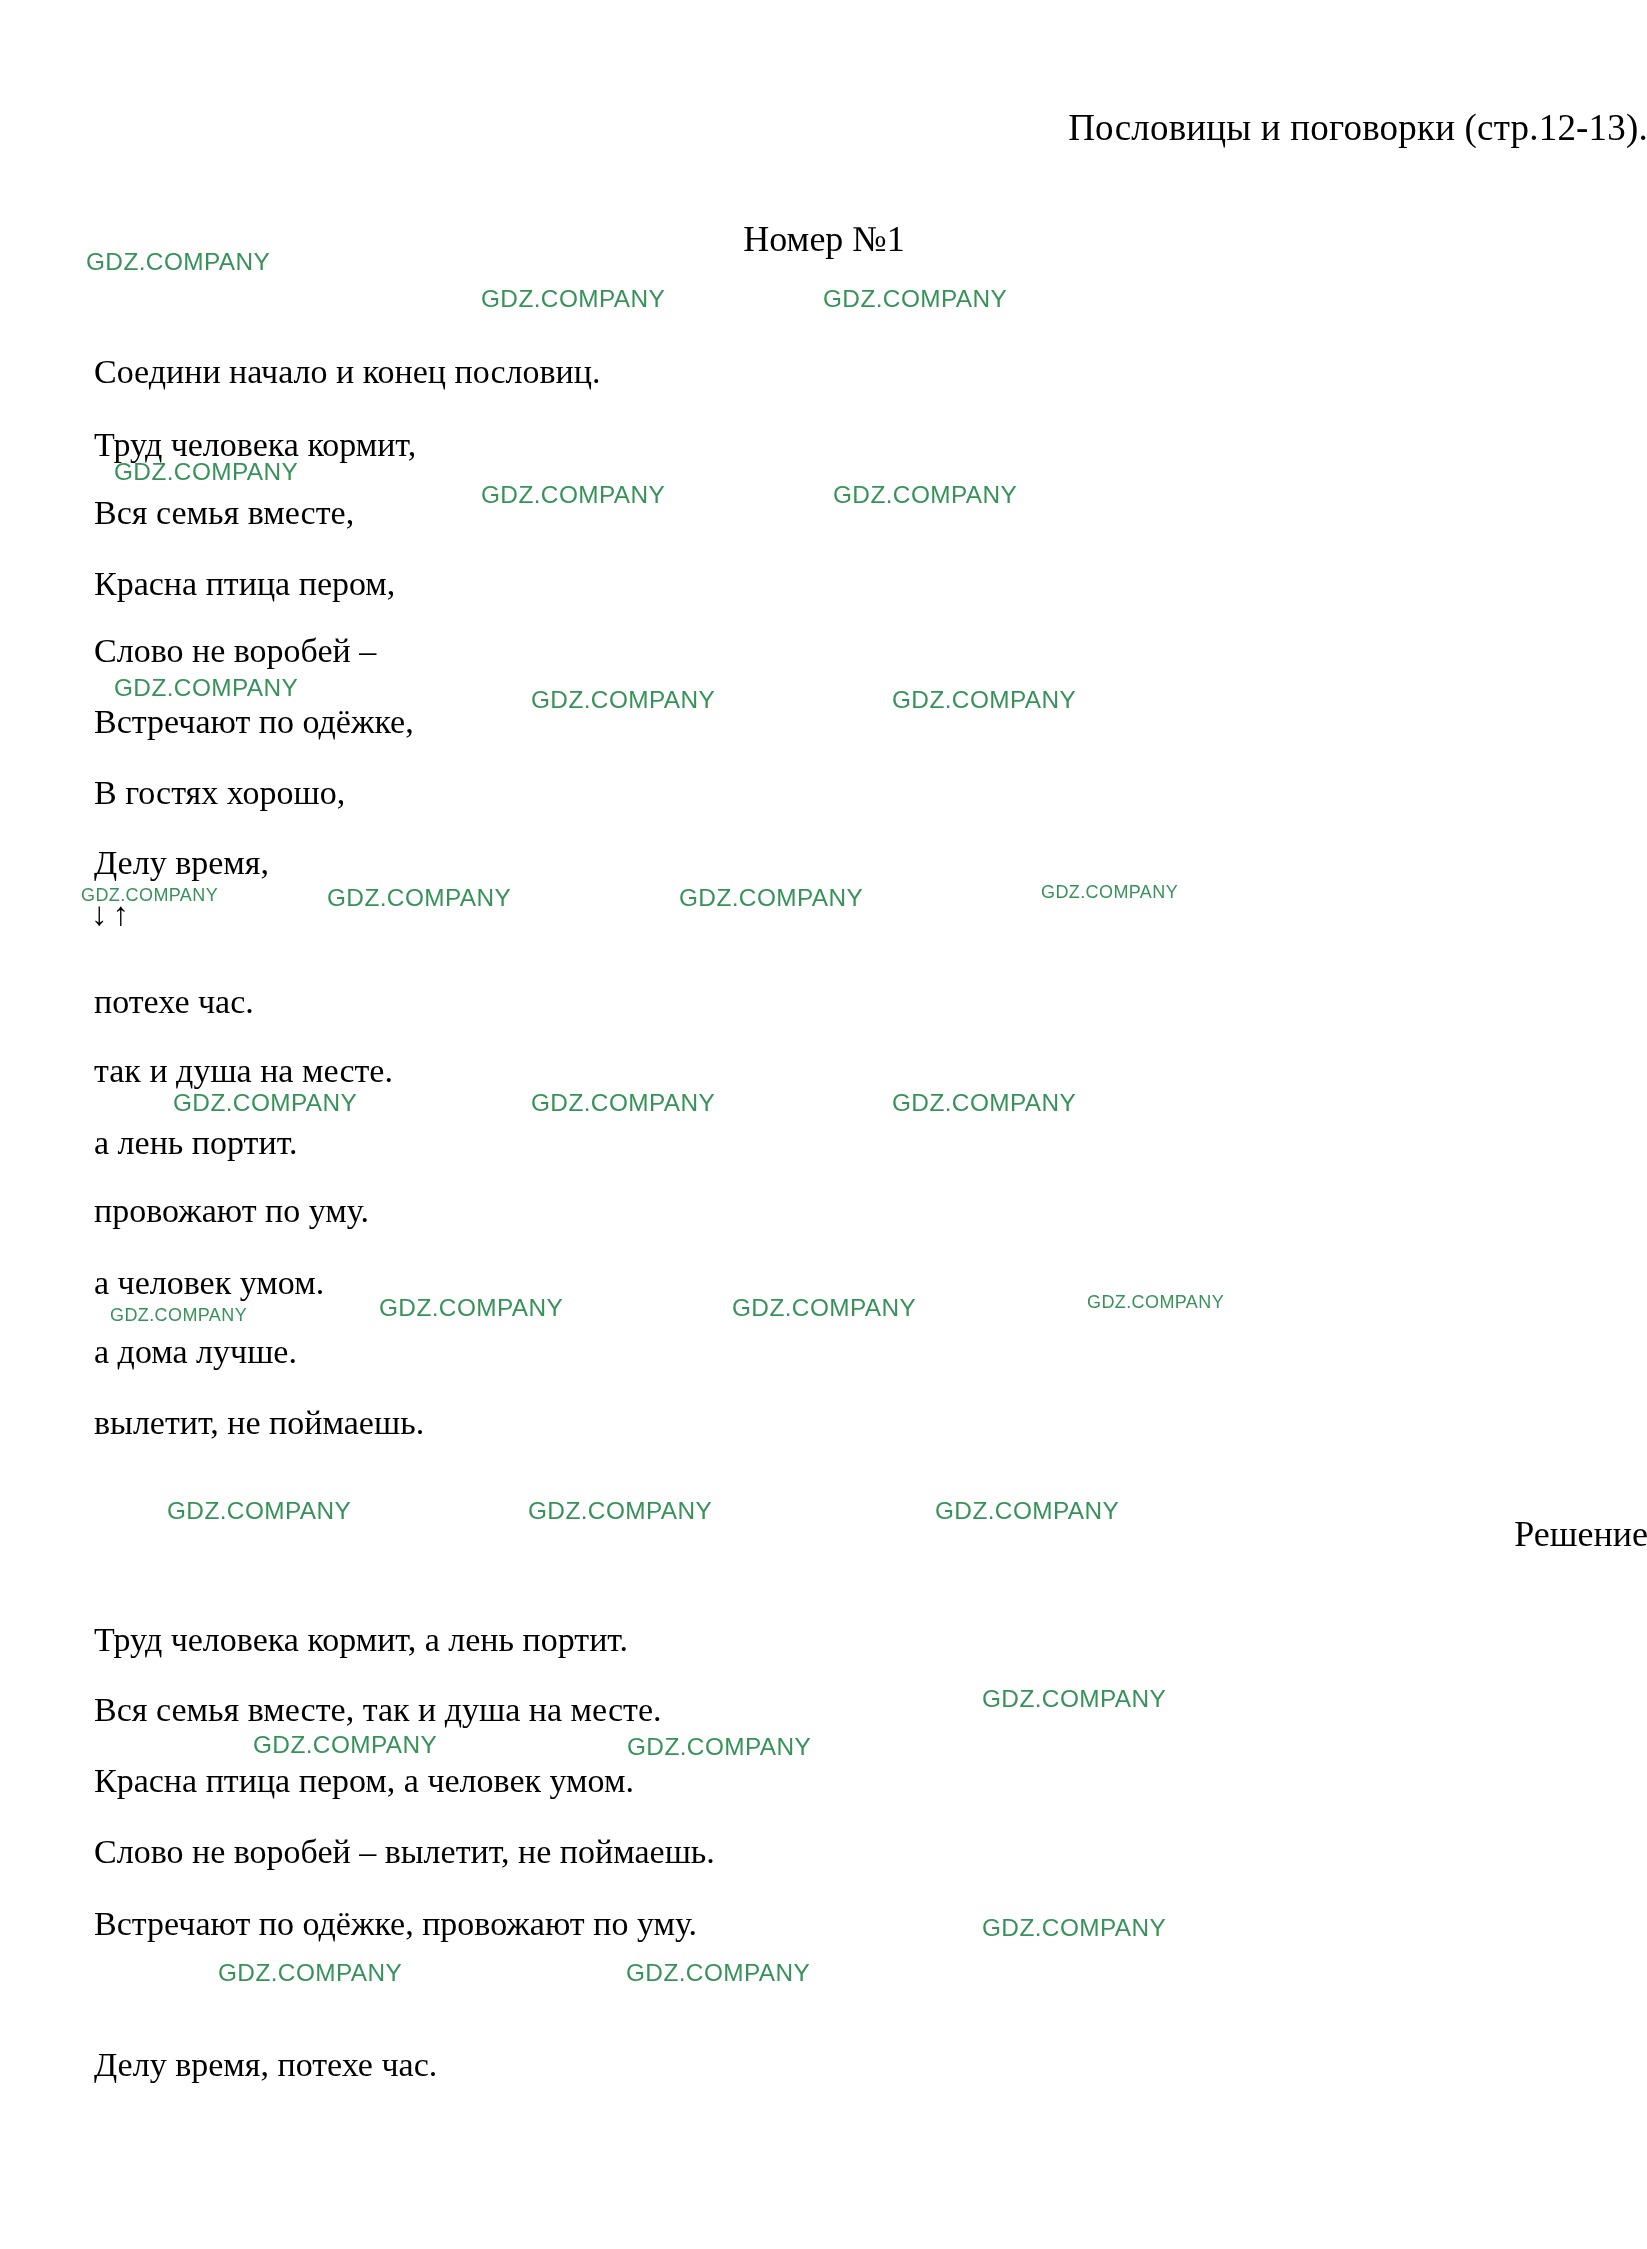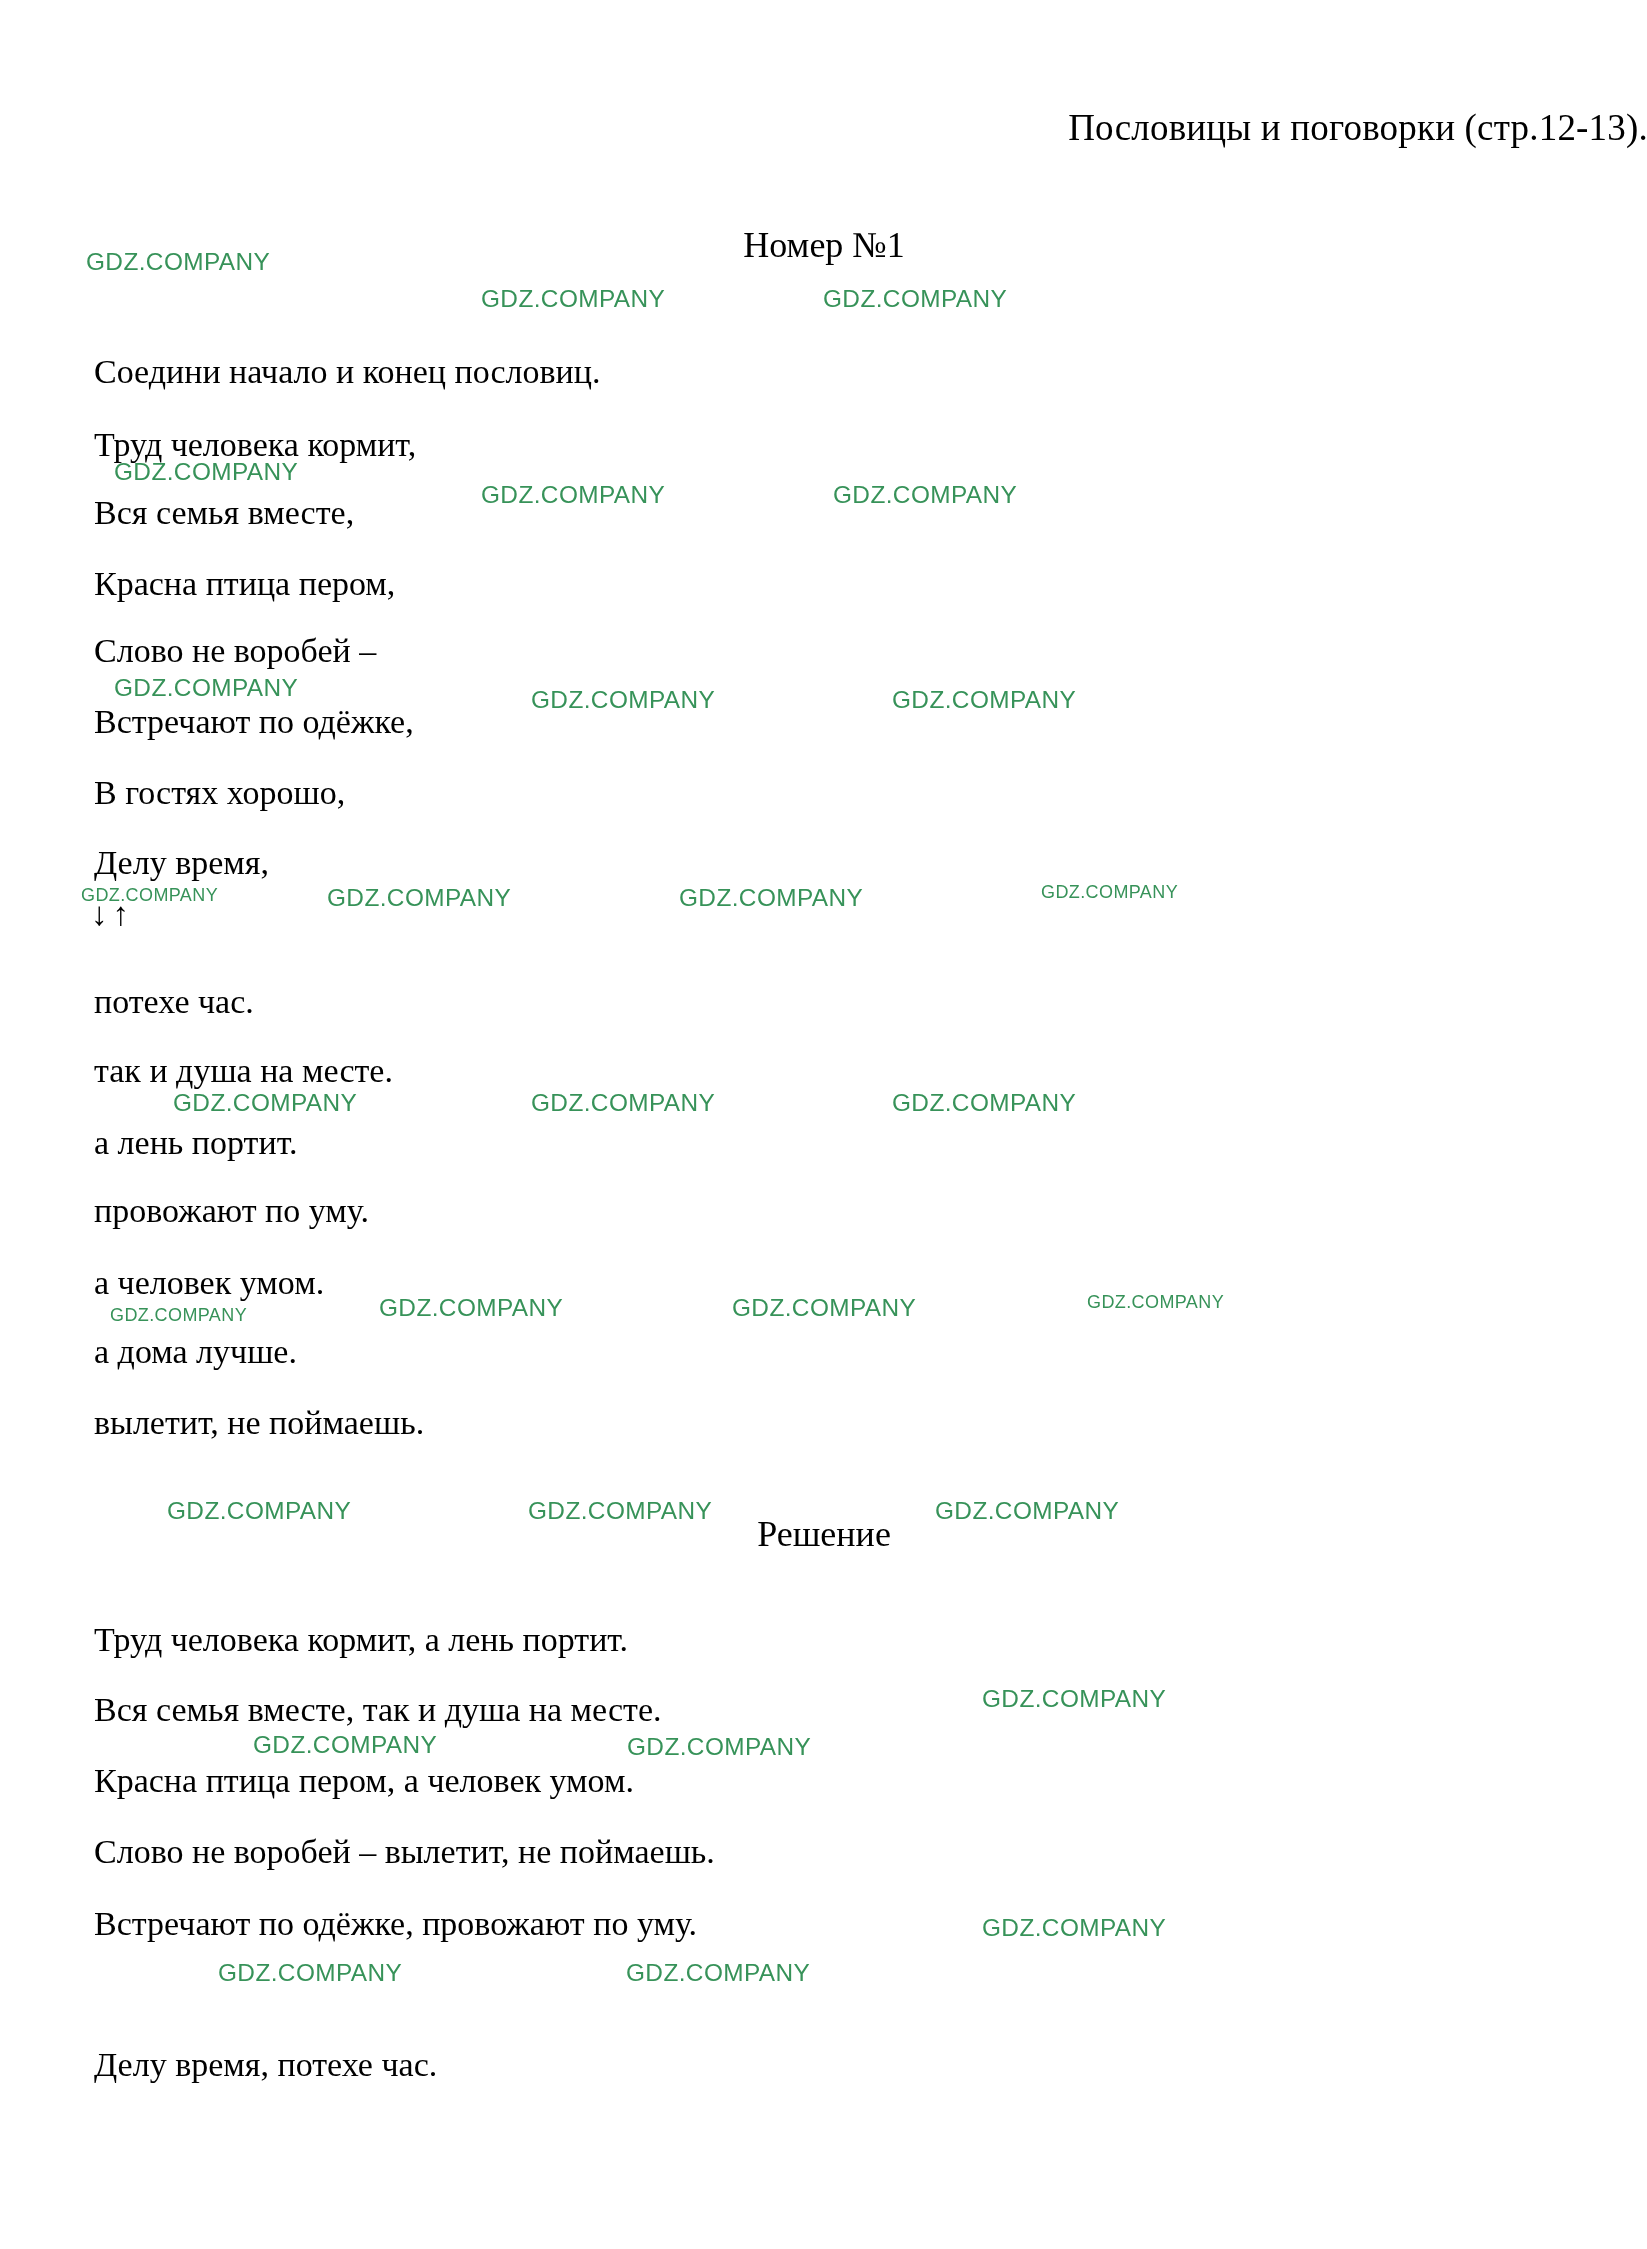--- a/index.html
+++ b/index.html
@@ -28,22 +28,22 @@
     font-size: 37px;
     letter-spacing: 0.2px;
   }
   .section-heading {
     position: absolute;
     left: 0;
     width: 100%;
     text-align: center;
     font-size: 36px;
   }
-  .heading-number { top: 224px; }
-  .heading-solution { top: 1513px; }
+  .heading-number { top: 218px; }
+  .heading-solution { top: 1513px; text-align: right; }
 
   .line {
     position: absolute;
     left: 94px;
     font-size: 34px;
     white-space: nowrap;
     margin-top: 23px;
   }
 
   .arrows {

